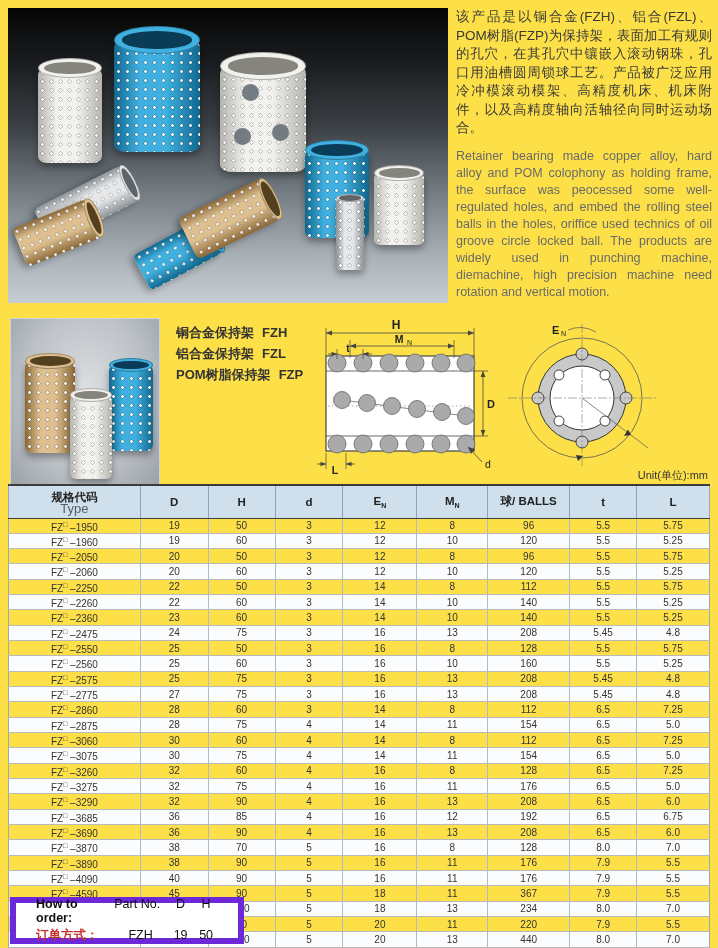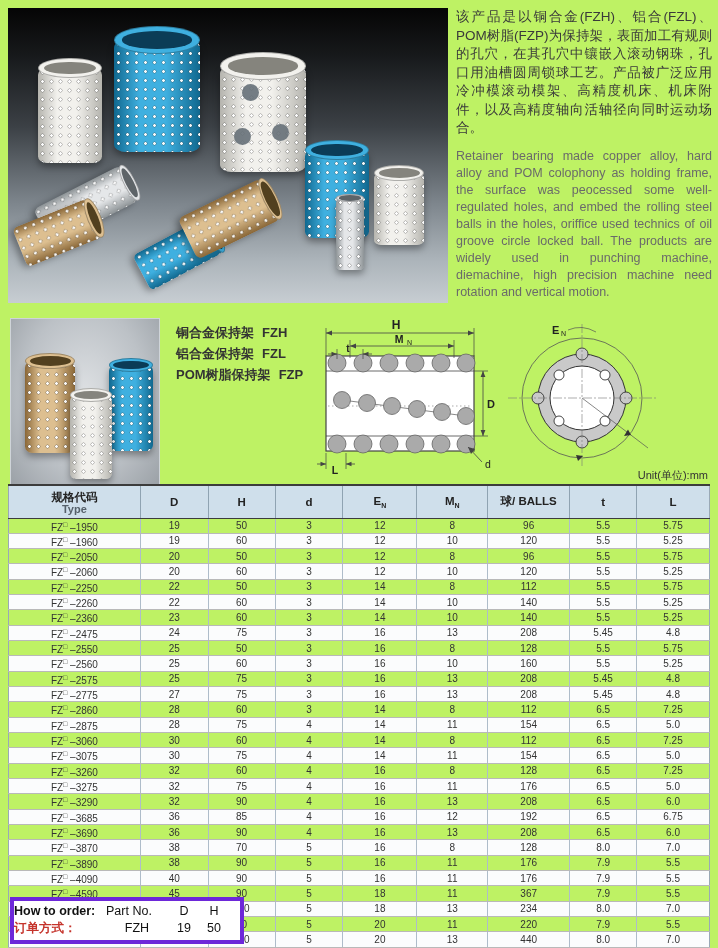--- a/index.html
+++ b/index.html
@@ -1,17 +1,17 @@
 <!DOCTYPE html>
 <html><head>
 <meta charset="utf-8">
 <style>
   * { margin:0; padding:0; box-sizing:border-box; }
   body { font-family:"Liberation Sans","DejaVu Sans",sans-serif; background:#ffffff; }
-  .page { position:relative; width:718px; height:948px; background:#bef264; overflow:hidden; }
+  .page { position:relative; width:718px; height:948px; background:#fde047; overflow:hidden; }
 
   
   .hero-photo { position:absolute; left:8px; top:8px; width:440px; height:295px; overflow:hidden;
     background:linear-gradient(180deg,#050505 0%,#17191b 16%,#3b4045 40%,#7d858c 66%,#adb5bb 86%,#c7cdd2 100%); }
   .cyl { position:absolute; }
   .cyl .tube { position:absolute; inset:0; border-radius:14%/7%;
     background-image:
       radial-gradient(circle, rgba(255,255,255,.95) 1px, rgba(40,40,40,.45) 1.7px, transparent 2.3px),
       linear-gradient(90deg, var(--dk), var(--lt) 30%, var(--lt) 60%, var(--dk));
     background-size:9px 9px, 100% 100%;
@@ -43,30 +43,30 @@
   .unit-note { position:absolute; left:540px; top:468px; width:168px; text-align:right; font-size:11px; color:#333; }
 
   svg text { font-family:"Liberation Sans","DejaVu Sans",sans-serif; fill:#222; }
 
   
   .spec-table { position:absolute; left:8px; top:484px; width:702px; border-collapse:collapse;
     border-top:2px solid #3c3c3c; border-bottom:2px solid #3c3c3c;
     border-left:1px solid #9aa9b6; border-right:1px solid #9aa9b6; }
   .spec-table th { background:#cfdfeb; border-right:1px solid #8fa3b2; border-bottom:1px solid #3c3c3c;
     height:33px; font-size:11.5px; font-weight:600; color:#222; text-align:center; vertical-align:middle; }
-  .spec-table th .cap { display:block; font-size:11px; font-weight:700; color:#55606a; line-height:8px; }
+  .spec-table th .cap { display:block; font-size:13px; font-weight:400; color:#55606a; line-height:8px; }
   .spec-table td { border-right:1px solid #aebccA; border-bottom:1px solid #b9b9b9;
     height:12px; font-size:10px; color:#333; text-align:center; vertical-align:middle; line-height:11px; }
   .spec-table td:last-child, .spec-table th:last-child { border-right:none; }
   .spec-table sup { font-size:7px; vertical-align:super; }
   .spec-table tr:nth-child(even) td { background:#fbfcfd; }
 
   
   .order-box { position:absolute; left:10px; top:897px; width:234px; height:47px;
-    border:4px solid #6d28d9; padding:4px 0; display:flex; flex-direction:column; justify-content:center; gap:2px; background:#fff; }
+    border:6px solid #6d28d9; padding:4px 20px; display:flex; flex-direction:column; justify-content:center; gap:2px; background:#fff; }
   .order-row { display:flex; align-items:baseline; font-size:12.5px; color:#111; }
   .order-row .lab { width:92px; font-weight:bold; }
   .order-row .lab.red { color:#c5342c; font-weight:700; }
   .order-row .c-part { width:62px; }
   .order-row .c-d { width:32px; text-align:center; }
   .order-row .c-h { width:28px; text-align:center; }
   .order-row.vals .c-part { text-align:center; }
 </style>
 </head>
 <body>

